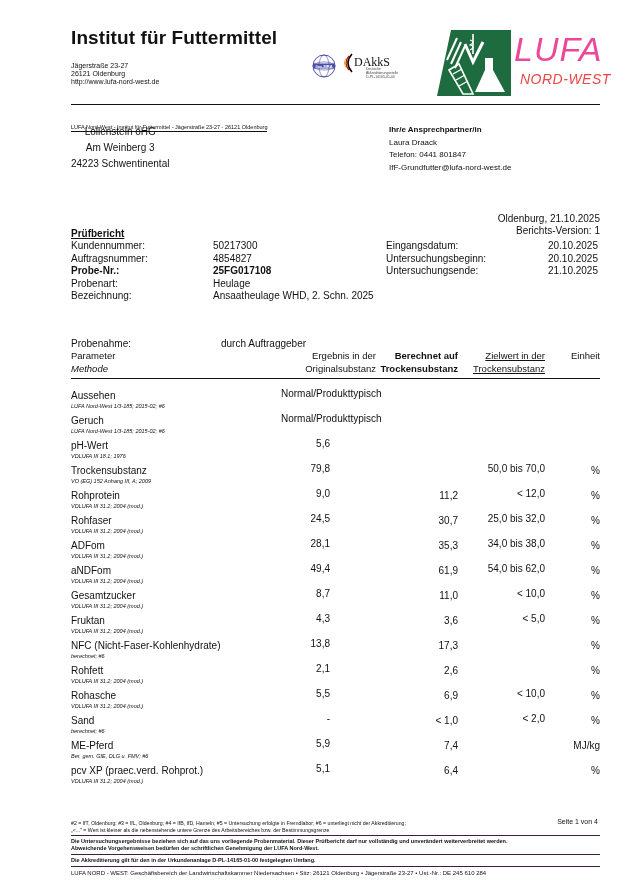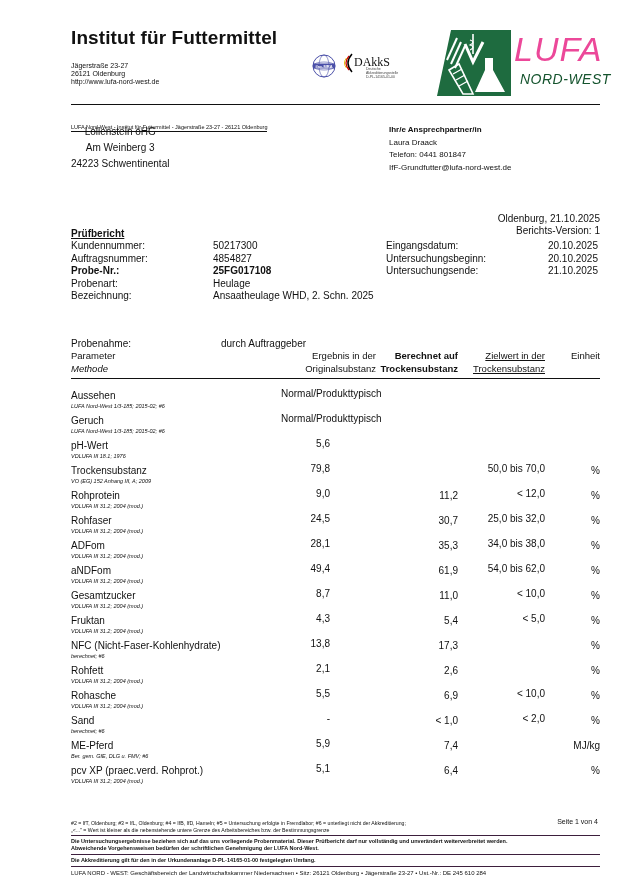--- a/index.html
+++ b/index.html
@@ -7,21 +7,21 @@
          font-family: "Liberation Sans", sans-serif; color: #111; }
   .abs { position: absolute; }
   .title { left: 71px; top: 27px; font-size: 19px; font-weight: bold; letter-spacing: 0.1px; }
   .addr { left: 71px; top: 62px; font-size: 7px; line-height: 8px; }
   .logo-iac { left: 311px; top: 54px; width: 26px; height: 24px; }
   .logo-dakks { left: 342px; top: 53px; width: 70px; height: 30px; }
   .dakks-text { font-size: 12px; font-weight: normal; font-family: "Liberation Serif", serif; position:absolute; left: 12px; top: 2px; }
   .dakks-sub { font-size: 3.5px; line-height: 4px; position:absolute; left: 24px; top: 14px; color:#444; }
   .lufa-mark { left: 437px; top: 30px; width: 74px; height: 66px; }
   .lufa-word { left: 514px; top: 30px; font-size: 34px; font-style: italic; color: #ec4899; letter-spacing: 1px; font-weight: normal; }
-  .lufa-sub { left: 520px; top: 71px; font-size: 14px; font-style: italic; color: #14532d; letter-spacing: 0.5px; }
+  .lufa-sub { left: 520px; top: 71px; font-size: 14px; font-style: italic; color: #ef4444; letter-spacing: 0.5px; }
   .hr-top { left: 71px; top: 104px; width: 529px; height: 1px; background: #111; }
   .sender { left: 71px; top: 124px; font-size: 5.5px; border-bottom: 1px solid #111; padding-bottom: 1px; }
   .recipient { left: 71px; top: 124px; font-size: 10px; line-height: 16px; text-align: center; }
   .contact { left: 389px; top: 124px; font-size: 8px; line-height: 12.5px; }
   .contact .hd { font-weight: bold; }
   .dateline { right: 31px; top: 213px; font-size: 10px; line-height: 12px; text-align: right; }
   .report-head { left: 71px; top: 228px; font-size: 10px; font-weight: bold; text-decoration: underline; }
   .meta { left: 71px; top: 240px; font-size: 10px; line-height: 12.6px; }
   .meta .row { display: flex; }
   .meta .k { width: 142px; }
@@ -264,21 +264,21 @@
       <span class="meth">VDLUFA III 31.2; 2004 (mod.)</span>
       <span class="orig">8,7</span>
       <span class="dry">11,0</span>
       <span class="target">&lt; 10,0</span>
       <span class="unit">%</span>
     </div>
     <div class="r">
       <span class="name">Fruktan</span>
       <span class="meth">VDLUFA III 31.2; 2004 (mod.)</span>
       <span class="orig">4,3</span>
-      <span class="dry">5,4</span>
+      <span class="dry">3,6</span>
       <span class="target">&lt; 5,0</span>
       <span class="unit">%</span>
     </div>
     <div class="r">
       <span class="name">NFC (Nicht-Faser-Kohlenhydrate)</span>
       <span class="meth">berechnet; #6</span>
       <span class="orig">13,8</span>
       <span class="dry">17,3</span>
       <span class="target"></span>
       <span class="unit">%</span>

